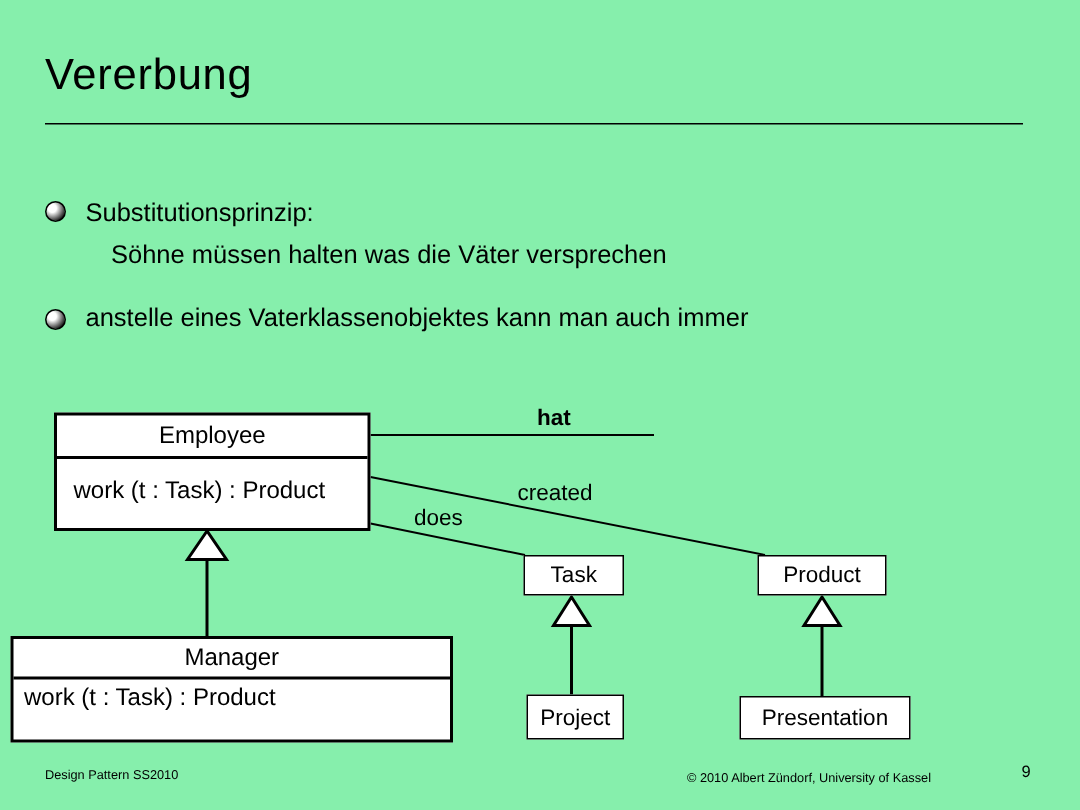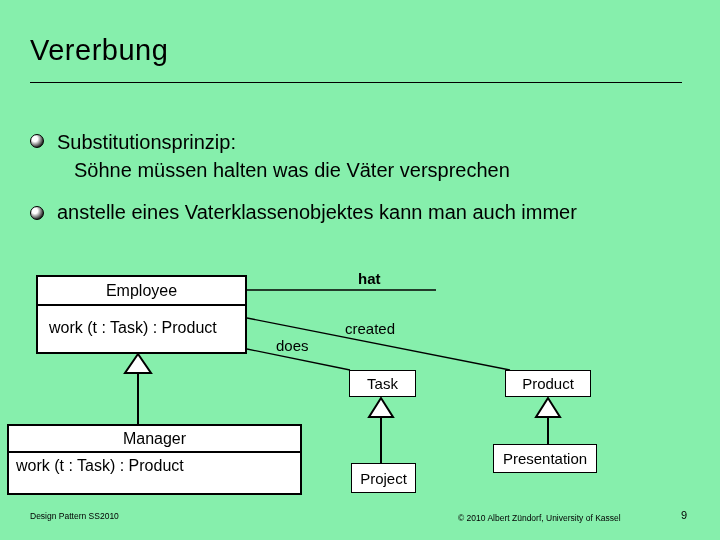--- a/index.html
+++ b/index.html
@@ -21,21 +21,21 @@
     left:30px;top:82px;width:652px;height:0;
     border-top:1.5px solid #000;
   }
   .bullet-ball{
     width:14px;height:14px;border-radius:50%;
     border:1.5px solid #000;
     background:radial-gradient(circle at 32% 32%, #ffffff 0%, #ffffff 24%, #9a9a9a 48%, #111 80%);
     box-sizing:border-box;
   }
   .bullet-text{
-    font-size:20px;line-height:28px;
+    font-size:17px;line-height:28px;
     white-space:nowrap;
   }
   .indent{padding-left:17px;}
   svg.wires{left:0;top:0;width:720px;height:540px;pointer-events:none;}
   .cls{
     box-sizing:border-box;
     background:#fff;
     border:2px solid #000;
     text-align:center;
   }
@@ -114,21 +114,21 @@
 
   <div class="abs cls" style="left:7px;top:424px;width:295px;height:71px;">
     <div class="hd" style="height:25px;">Manager</div>
     <div class="body" style="padding:2px 0 0 7px;font-size:16px;line-height:21px;">work (t : Task) : Product</div>
   </div>
 
   <div class="abs cls small-cls thin" style="left:351px;top:463px;width:65px;height:30px;">
     <span>Project</span>
   </div>
 
-  <div class="abs cls small-cls thin" style="left:493px;top:444px;width:104px;height:29px;">
+  <div class="abs cls small-cls thin" style="left:493px;top:464px;width:114px;height:29px;">
     <span>Presentation</span>
   </div>
 
   <div class="abs footer-small" style="left:30px;top:511px;">Design Pattern SS2010</div>
   <div class="abs footer-small" style="left:458px;top:513px;">© 2010 Albert Zündorf, University of Kassel</div>
   <div class="abs page-num" style="left:681px;top:509px;">9</div>
 
 </div>
 
 </body></html>

